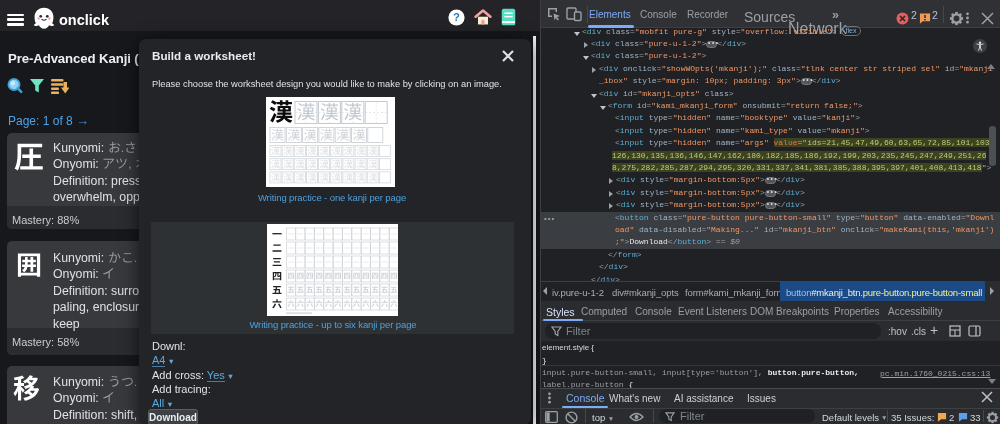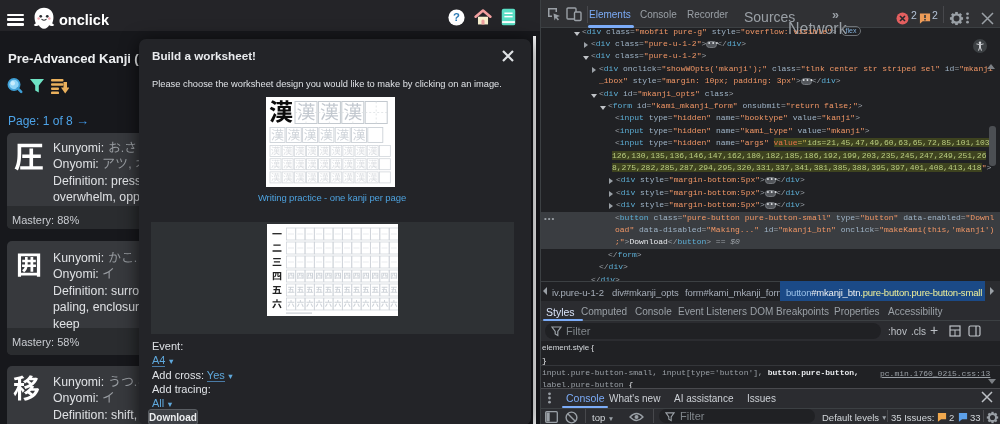--- a/index.html
+++ b/index.html
@@ -105,21 +105,22 @@
     <div style="position:absolute;left:533px;top:36px;width:3px;height:388px;background:#f5f6f7"></div>
   </div>
 <div style="position:absolute;left:139px;top:39px;width:392px;height:386px;background:#232428;border-radius:7px;box-shadow:0 2px 18px rgba(0,0,0,0.65)">
     <div style="position:absolute;left:13px;top:10px;font-size:11.7px;font-weight:bold;color:#e9ebee">Build a worksheet!</div>
     <svg style="position:absolute;left:363px;top:11px" width="12" height="12" viewBox="0 0 12 12">
       <path d="M1 1 L11 11 M11 1 L1 11" stroke="#dfe2e5" stroke-width="2.2"></path>
     </svg>
     <div style="position:absolute;left:13px;top:40px;font-size:9.3px;color:#dfe2e6;white-space:nowrap">Please choose the worksheet design you would like to make by clicking on an image.</div>
     <div style="position:absolute;left:63px;top:153px;width:260px;height:16px;text-align:center;font-size:9.5px;letter-spacing:-0.1px;color:#4da1dd;white-space:nowrap">Writing practice - one kanji per page</div>
     <div style="position:absolute;left:12px;top:183px;width:363px;height:112px;background:#2e3134"></div>
-    <div style="position:absolute;left:13px;top:301px;font-size:11px;color:#dfe2e6">Event:</div>
+    <div style="position:absolute;left:64px;top:280px;width:260px;height:16px;text-align:center;font-size:9.5px;letter-spacing:-0.1px;color:#4da1dd;white-space:nowrap">Writing practice - up to six kanji per page</div>
+    <div style="position:absolute;left:13px;top:301px;font-size:11px;color:#dfe2e6">Downl:</div>
     <div style="position:absolute;left:13px;top:315px;font-size:11px"><span style="color:#5fa8dc;border-bottom:1px solid #4a7ba6">A4</span><span style="color:#5fa8dc;font-size:7.5px"> ▼</span></div>
     <div style="position:absolute;left:13px;top:329.5px;font-size:11px;color:#dfe2e6">Add cross: <span style="color:#5fa8dc;border-bottom:1px solid #4a7ba6">Yes</span><span style="color:#5fa8dc;font-size:7.5px"> ▼</span></div>
     <div style="position:absolute;left:13px;top:343.5px;font-size:11px;color:#dfe2e6">Add tracing:</div>
     <div style="position:absolute;left:13px;top:357.5px;font-size:11px"><span style="color:#5fa8dc;border-bottom:1px solid #4a7ba6">All</span><span style="color:#5fa8dc;font-size:7.5px"> ▼</span></div>
     <div style="position:absolute;left:9px;top:370px;width:50px;height:16px;background:#3d4045;border:1px solid #5a5e63;border-radius:3px;text-align:center;line-height:15px;font-size:10px;font-weight:bold;color:#eceef0">Download</div>
   </div>
 <svg width="129" height="90" viewBox="0 0 129 90" style="position:absolute;left:266px;top:97px">
     <rect width="129" height="90" fill="#ffffff"></rect>
     <path d="M28 486C88 461 162 418 198 385L267 485C229 517 152 556 93 577ZM53 -7 160 -78C212 20 265 136 309 243L214 315C164 197 99 70 53 -7ZM80 756C140 730 215 684 251 650L319 746V684H454V626H564V684H692V626H804V684H957V781H804V850H692V781H564V850H454V781H319V751C281 783 205 823 147 846ZM347 334V244H568C566 230 563 215 558 201H310V108H502C459 65 390 27 280 0C306 -22 338 -65 353 -90C499 -45 584 18 632 91C691 2 780 -59 900 -89C916 -59 949 -14 974 9C880 25 803 59 750 108H966V201H678C681 215 684 230 685 244H927V334H688V378H912V610H360V378H571V334ZM465 527H571V461H465ZM688 527H801V461H688Z" fill="#0c0c0c" transform="translate(3,23.64) scale(0.024,-0.024)"></path>
     <rect x="29" y="4.5" width="22" height="22" fill="none" stroke="#c3c9cf" stroke-width="1"></rect>

